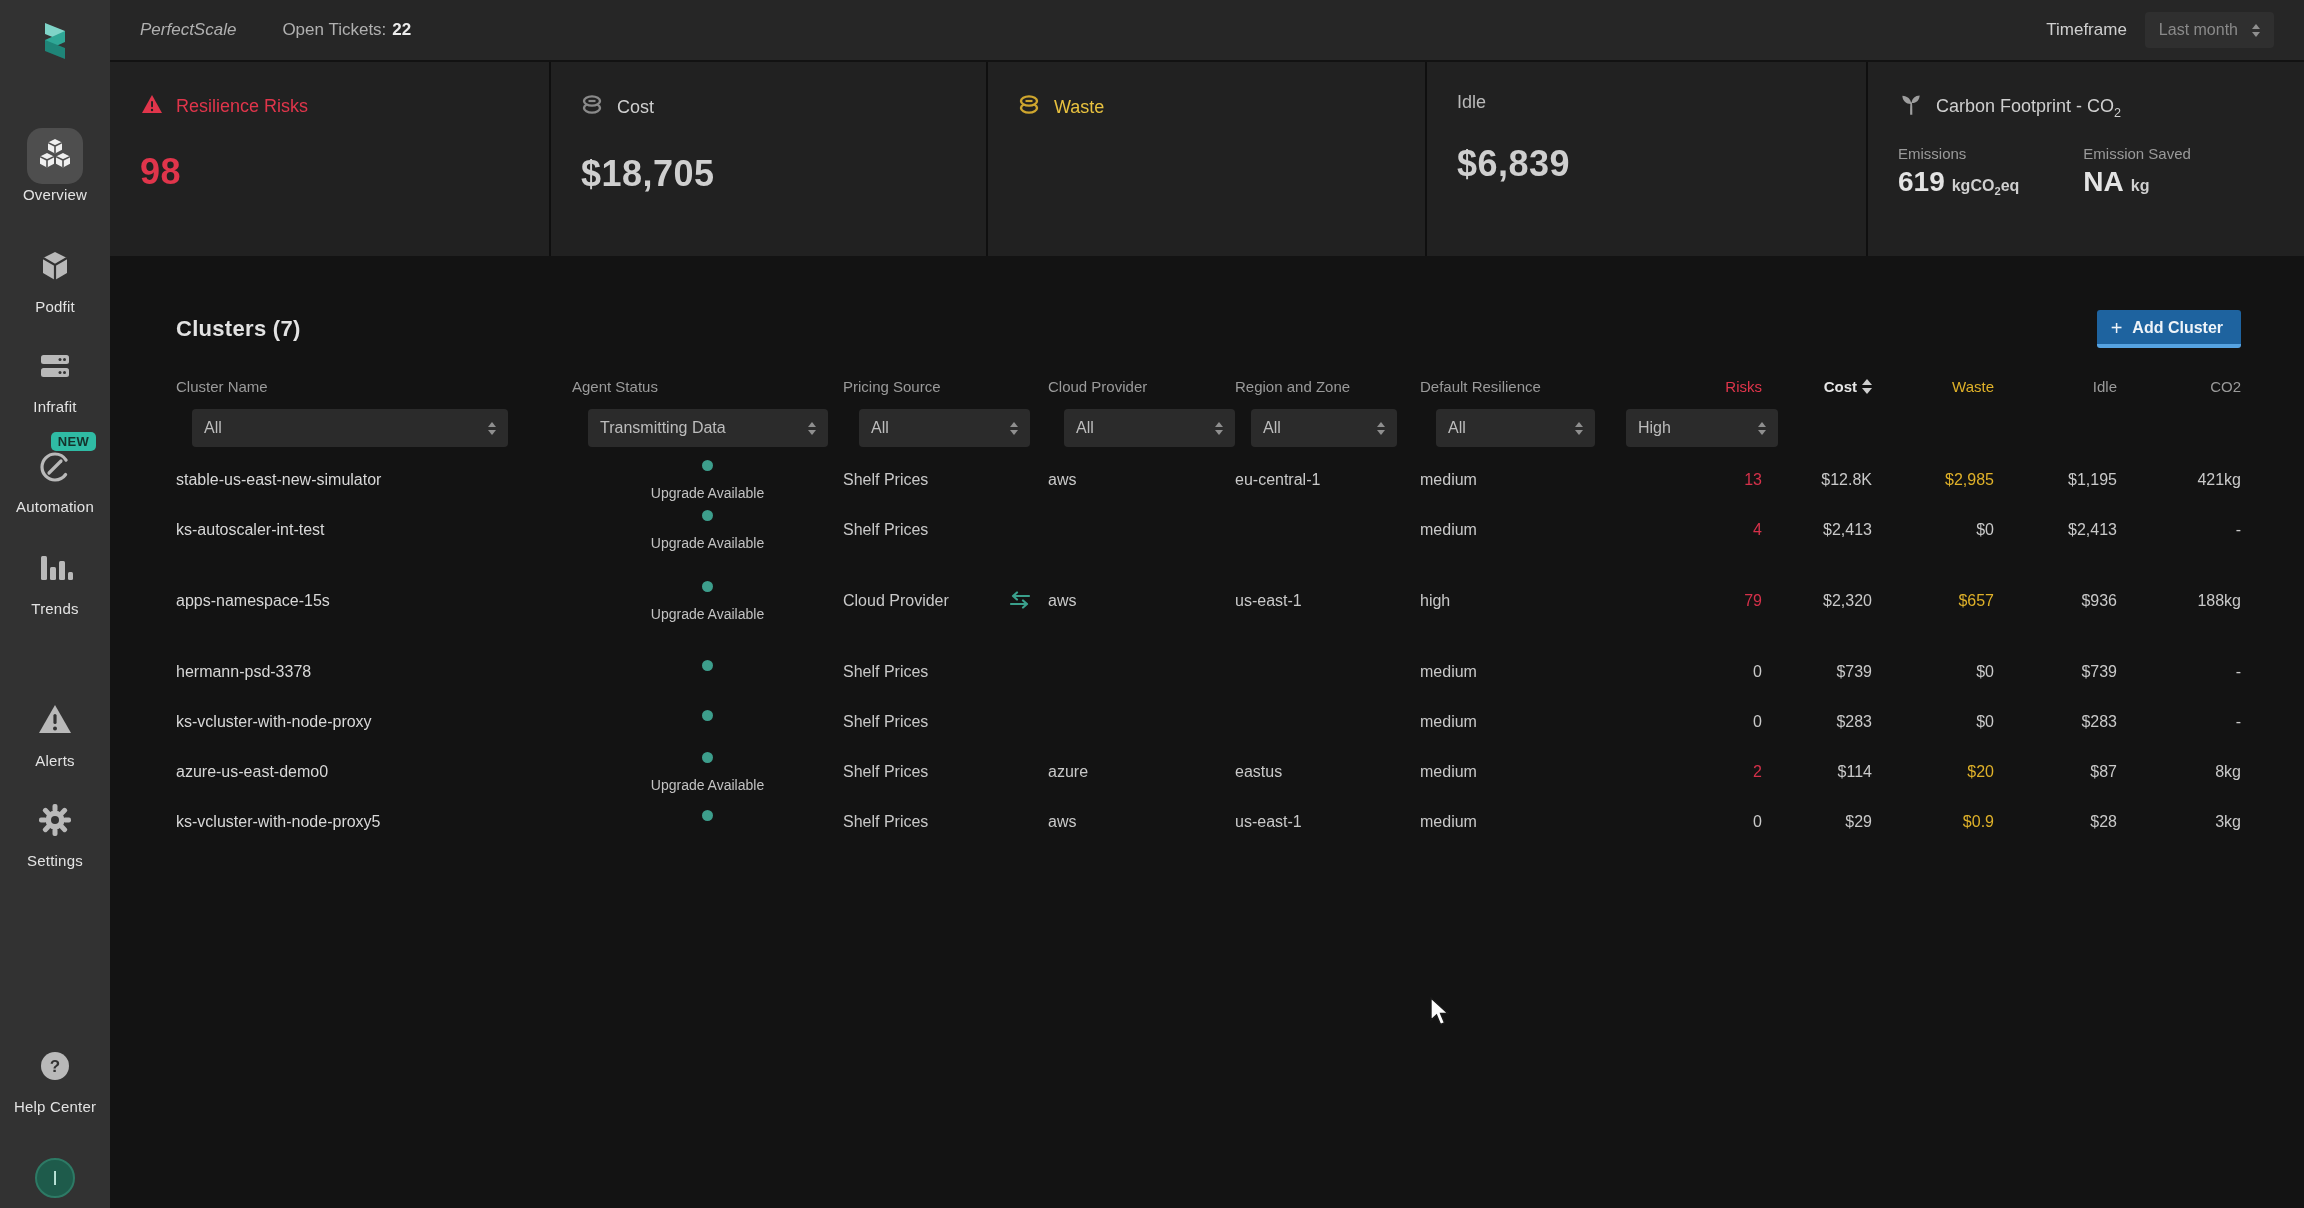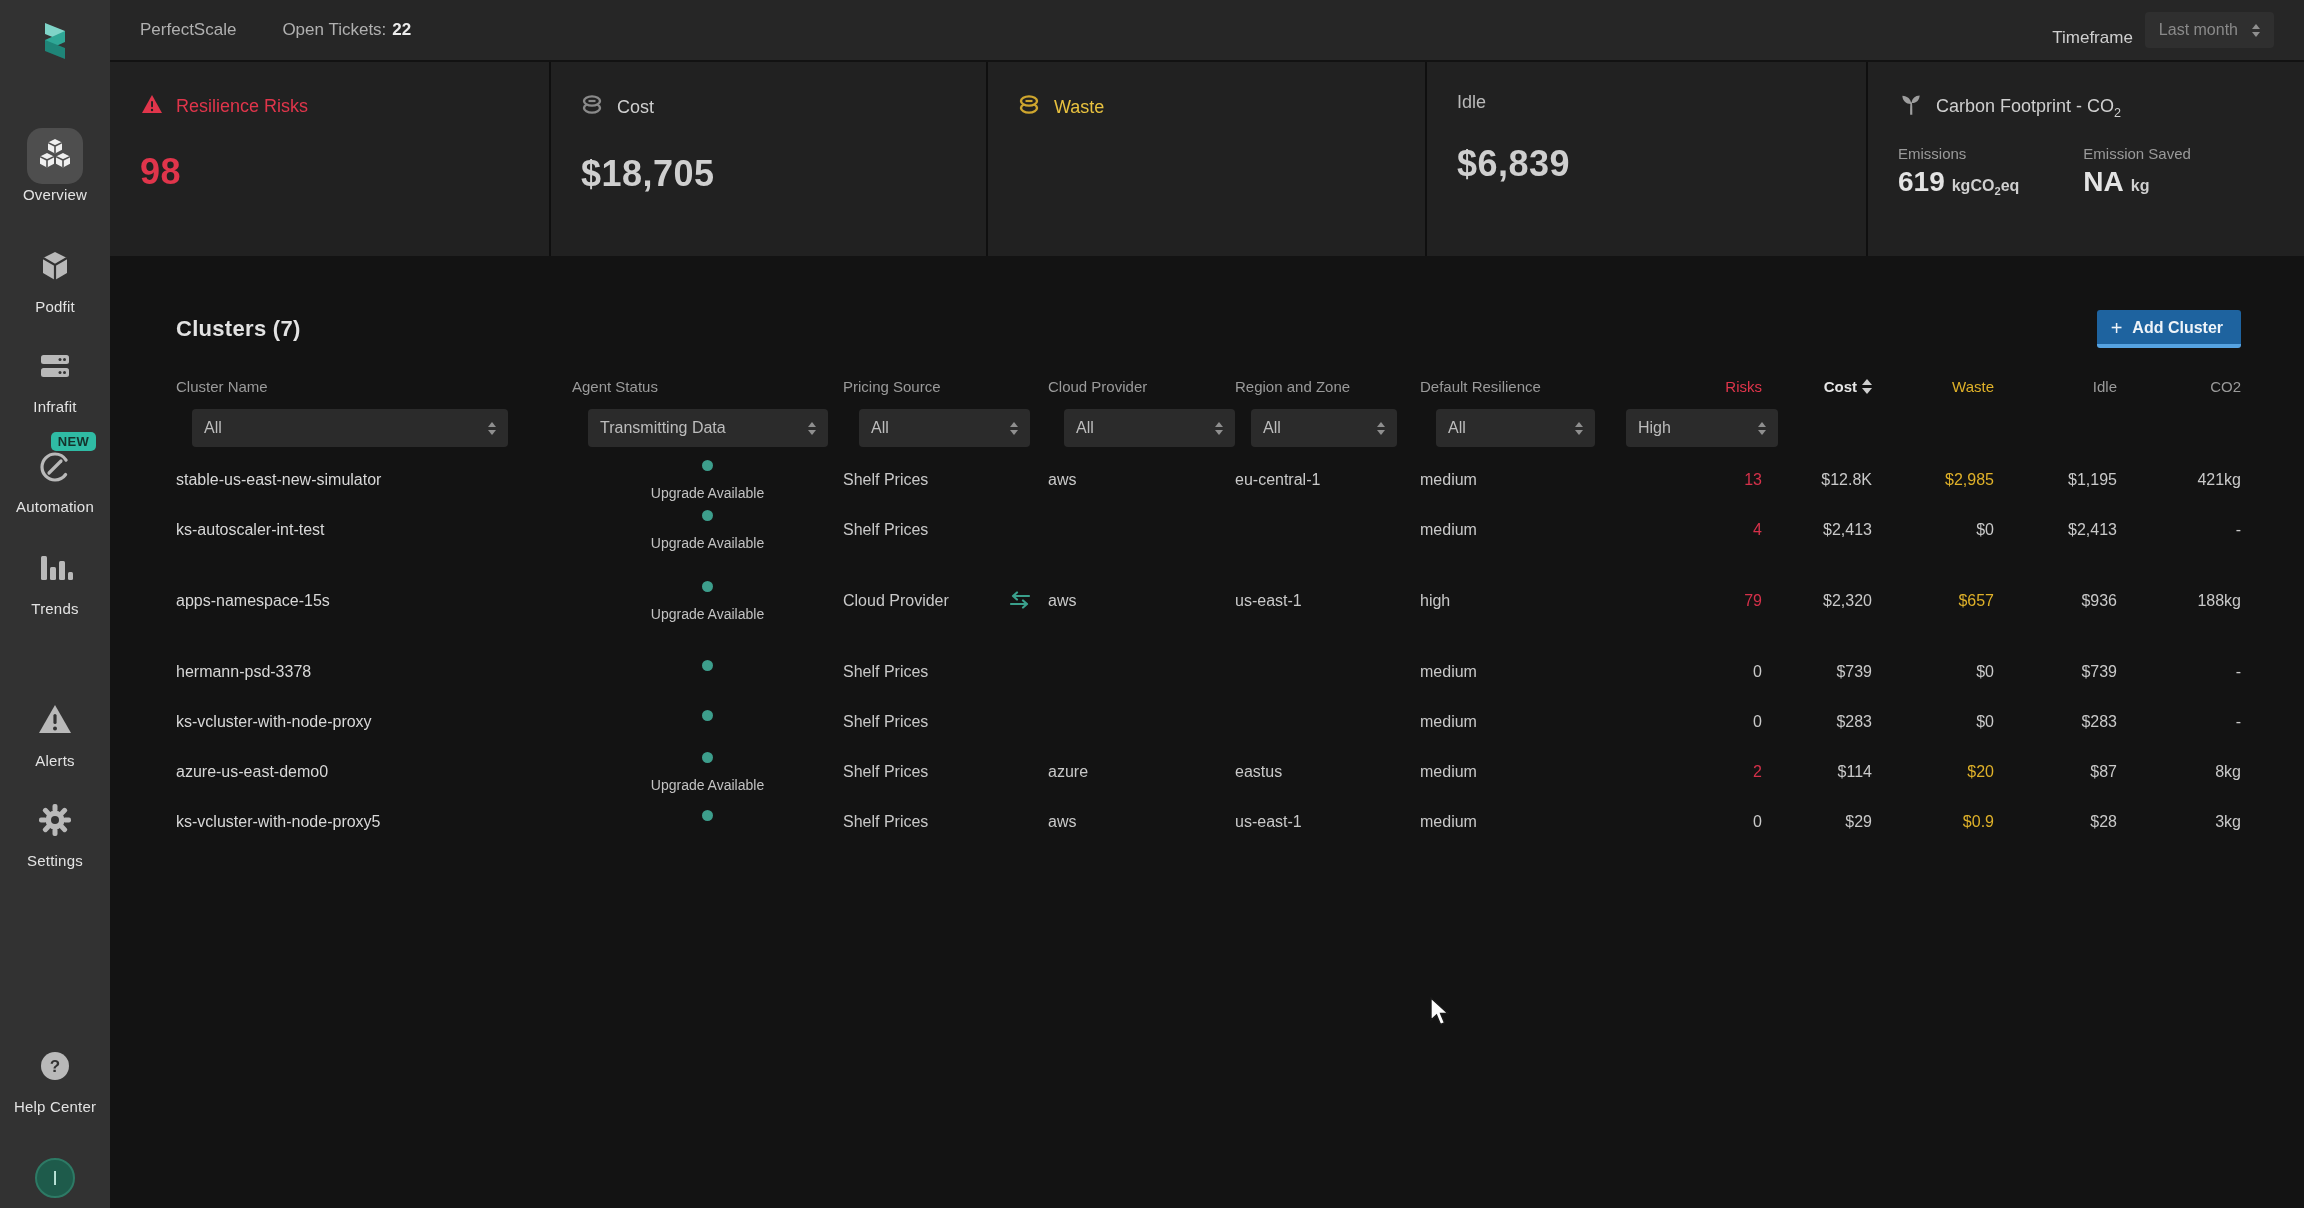--- a/index.html
+++ b/index.html
@@ -31,24 +31,24 @@
     background:#1e5b4b; border:2px solid #2d7a65;
     color:#bfe8dc; font-size:20px; display:flex; align-items:center; justify-content:center;
   }
 
   
   .topbar {
     position:absolute; left:110px; right:0; top:0; height:62px;
     background:#262626; border-bottom:2px solid #121212;
     display:flex; align-items:center; padding:0 30px;
   }
-  .brand { color:#b0b0b0; font-size:17px; }
+  .brand { color:#b0b0b0; font-size:17px;font-style:italic; }
   .tickets { color:#b0b0b0; font-size:17px; margin-left:46px; }
   .tickets b { color:#ececec; font-weight:bold; margin-left:6px; }
-  .top-right { margin-left:auto; display:flex; align-items:flex-end; gap:12px; }
+  .top-right { margin-left:auto; display:flex; align-items:center; gap:18px; }
   .tf-label { color:#cfcfcf; font-size:17px; }
   .tf-select {
     background:#2f2f2f; border-radius:4px; padding:9px 14px; cursor:pointer;
     color:#8a8a8a; font-size:16px; display:flex; align-items:center; gap:14px;
   }
 
   
   .cards {
     position:absolute; left:110px; right:0; top:62px; height:194px;
     background:#212121; display:flex;

